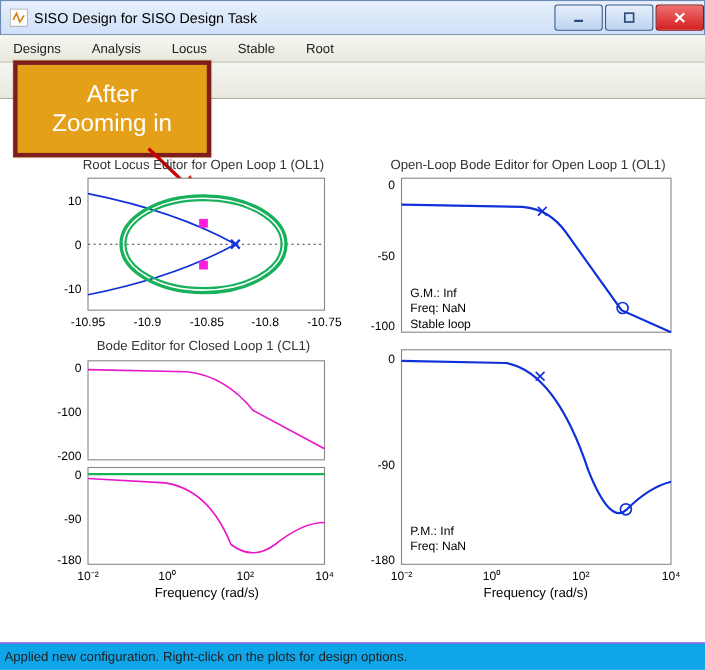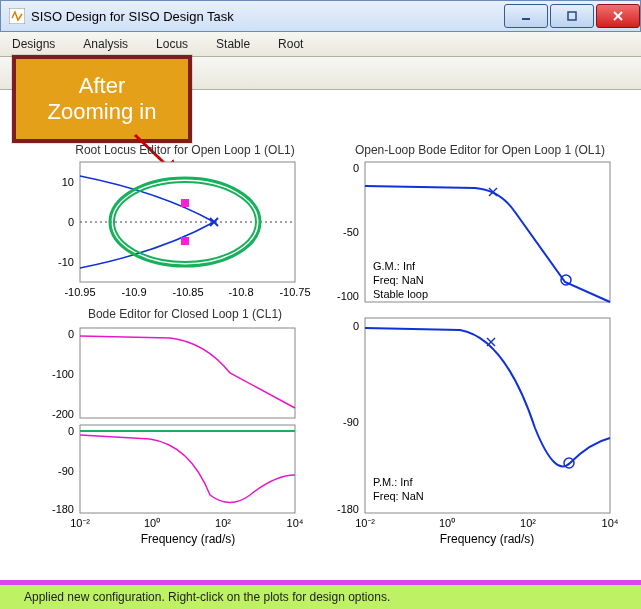--- a/index.html
+++ b/index.html
@@ -10,21 +10,21 @@
   .winbtn { width:42px; height:22px; border:1px solid #3a5a8a; margin-left:2px; border-radius:3px; display:flex; align-items:center; justify-content:center; background:linear-gradient(#e6effb,#bcd3f0); }
   .winbtn.close { background:linear-gradient(#f07070,#d32020); color:#fff; border-color:#901010;}
   .winbtn.max { background:linear-gradient(#e6effb,#bcd3f0);}
   .winbtn svg { display:block; }
   .menubar { height:24px; background:linear-gradient(#f7f7f2,#e8e8de); border-bottom:1px solid #b0b0a0; display:flex; align-items:center; padding-left:12px; gap:28px; color:#222;}
   .menubar span { cursor:default; }
   .toolbar { height:32px; background:linear-gradient(#f7f7f2,#e8e8de); border-bottom:1px solid #b0b0a0; display:flex; align-items:center; padding-left:8px; gap:8px;}
   .tbtn { width:24px; height:24px; display:flex; align-items:center; justify-content:center; border:1px solid transparent;}
   svg text { font-family:Tahoma,sans-serif; }
   .callout { position:absolute; left:12px; top:55px; width:172px; height:80px; background:#e5a019; border:4px solid #7f1d1d; color:#fff; font-size:22px; display:flex; align-items:center; justify-content:center; text-align:center; line-height:1.2; box-shadow:0 0 0 1px rgba(0,0,0,0.1);}
-  .statusbar { position:absolute; left:0; right:0; bottom:0; height:24px; border-top:5px solid #d946ef; display:flex; align-items:center; padding-left:24px; font-size:12px; color:#222; background:#bef264;}
+  .statusbar { position:absolute; left:0; right:0; bottom:0; height:24px; border-top:1px solid #d946ef; display:flex; align-items:center; padding-left:4px; font-size:12px; color:#222; background:#0ea5e9;}
 </style>
 </head>
 <body>
 <div class="window">
 
   <div class="titlebar">
     <span class="icon">
       <svg width="16" height="16" viewBox="0 0 16 16">
           <rect width="16" height="16" fill="#fff" stroke="#888"></rect>
           <path d="M3 10 L6 4 L9 12 L13 6" stroke="#d97d0a" stroke-width="1.5" fill="none"></path>

